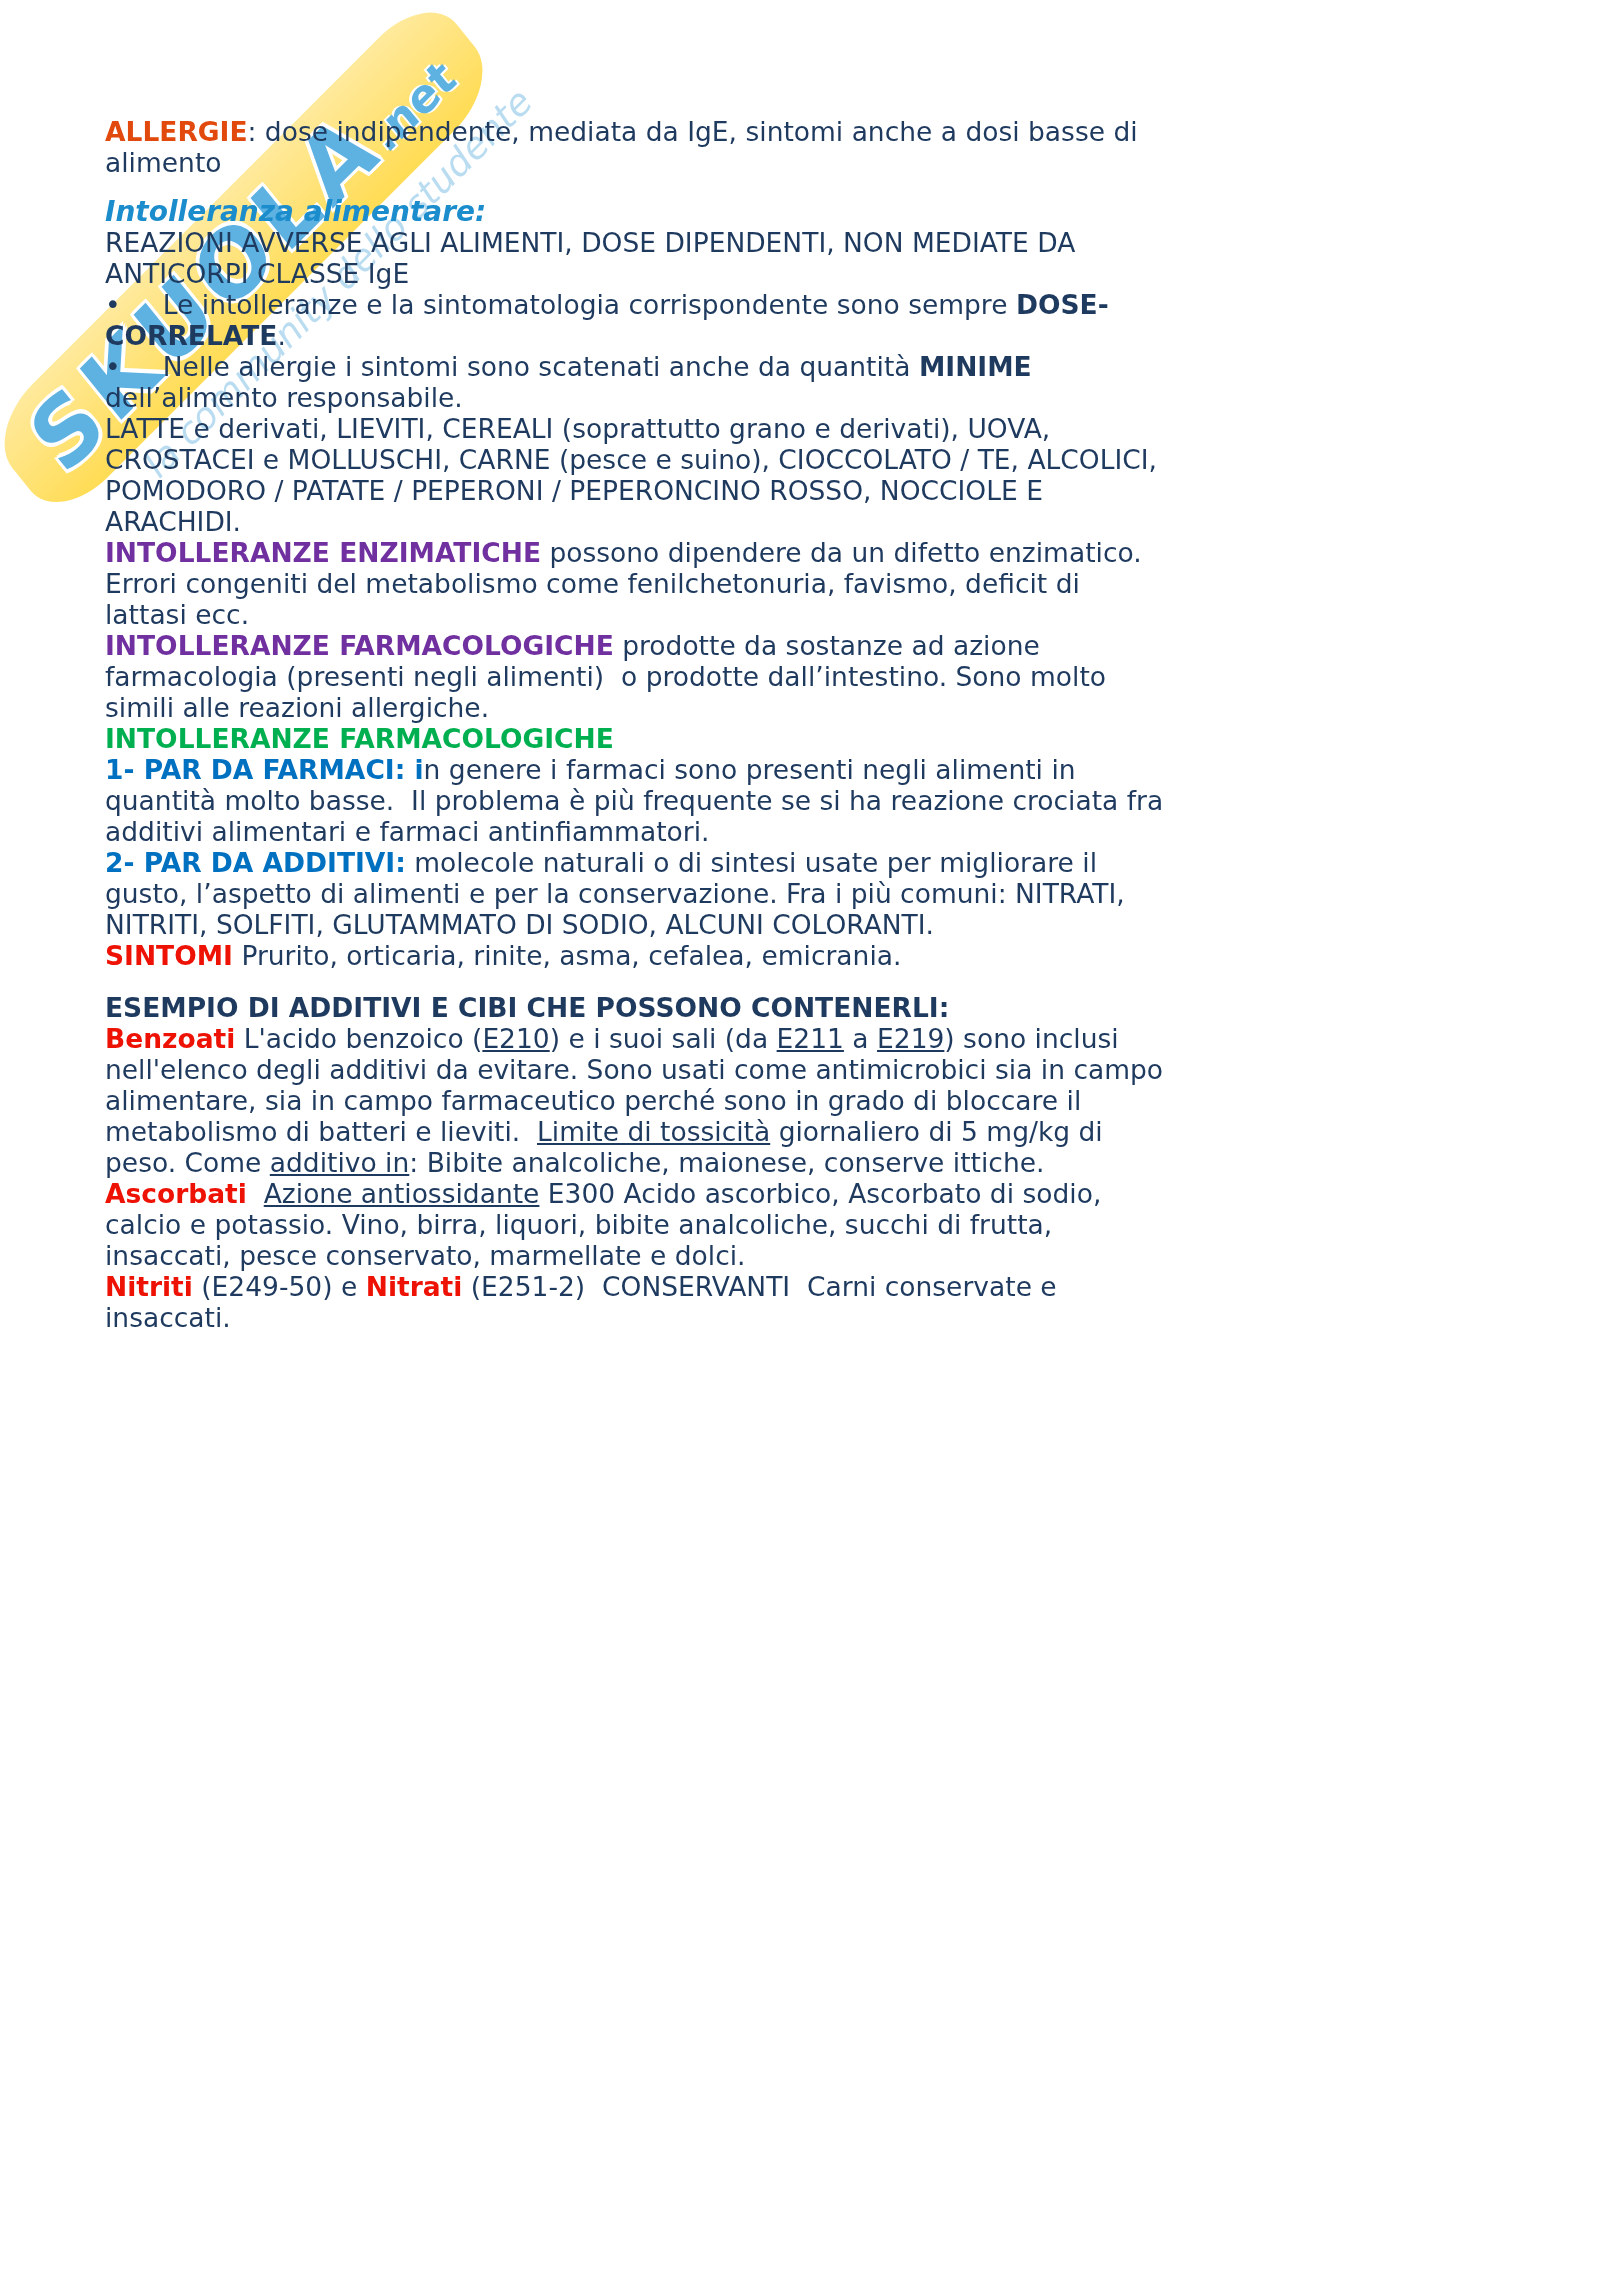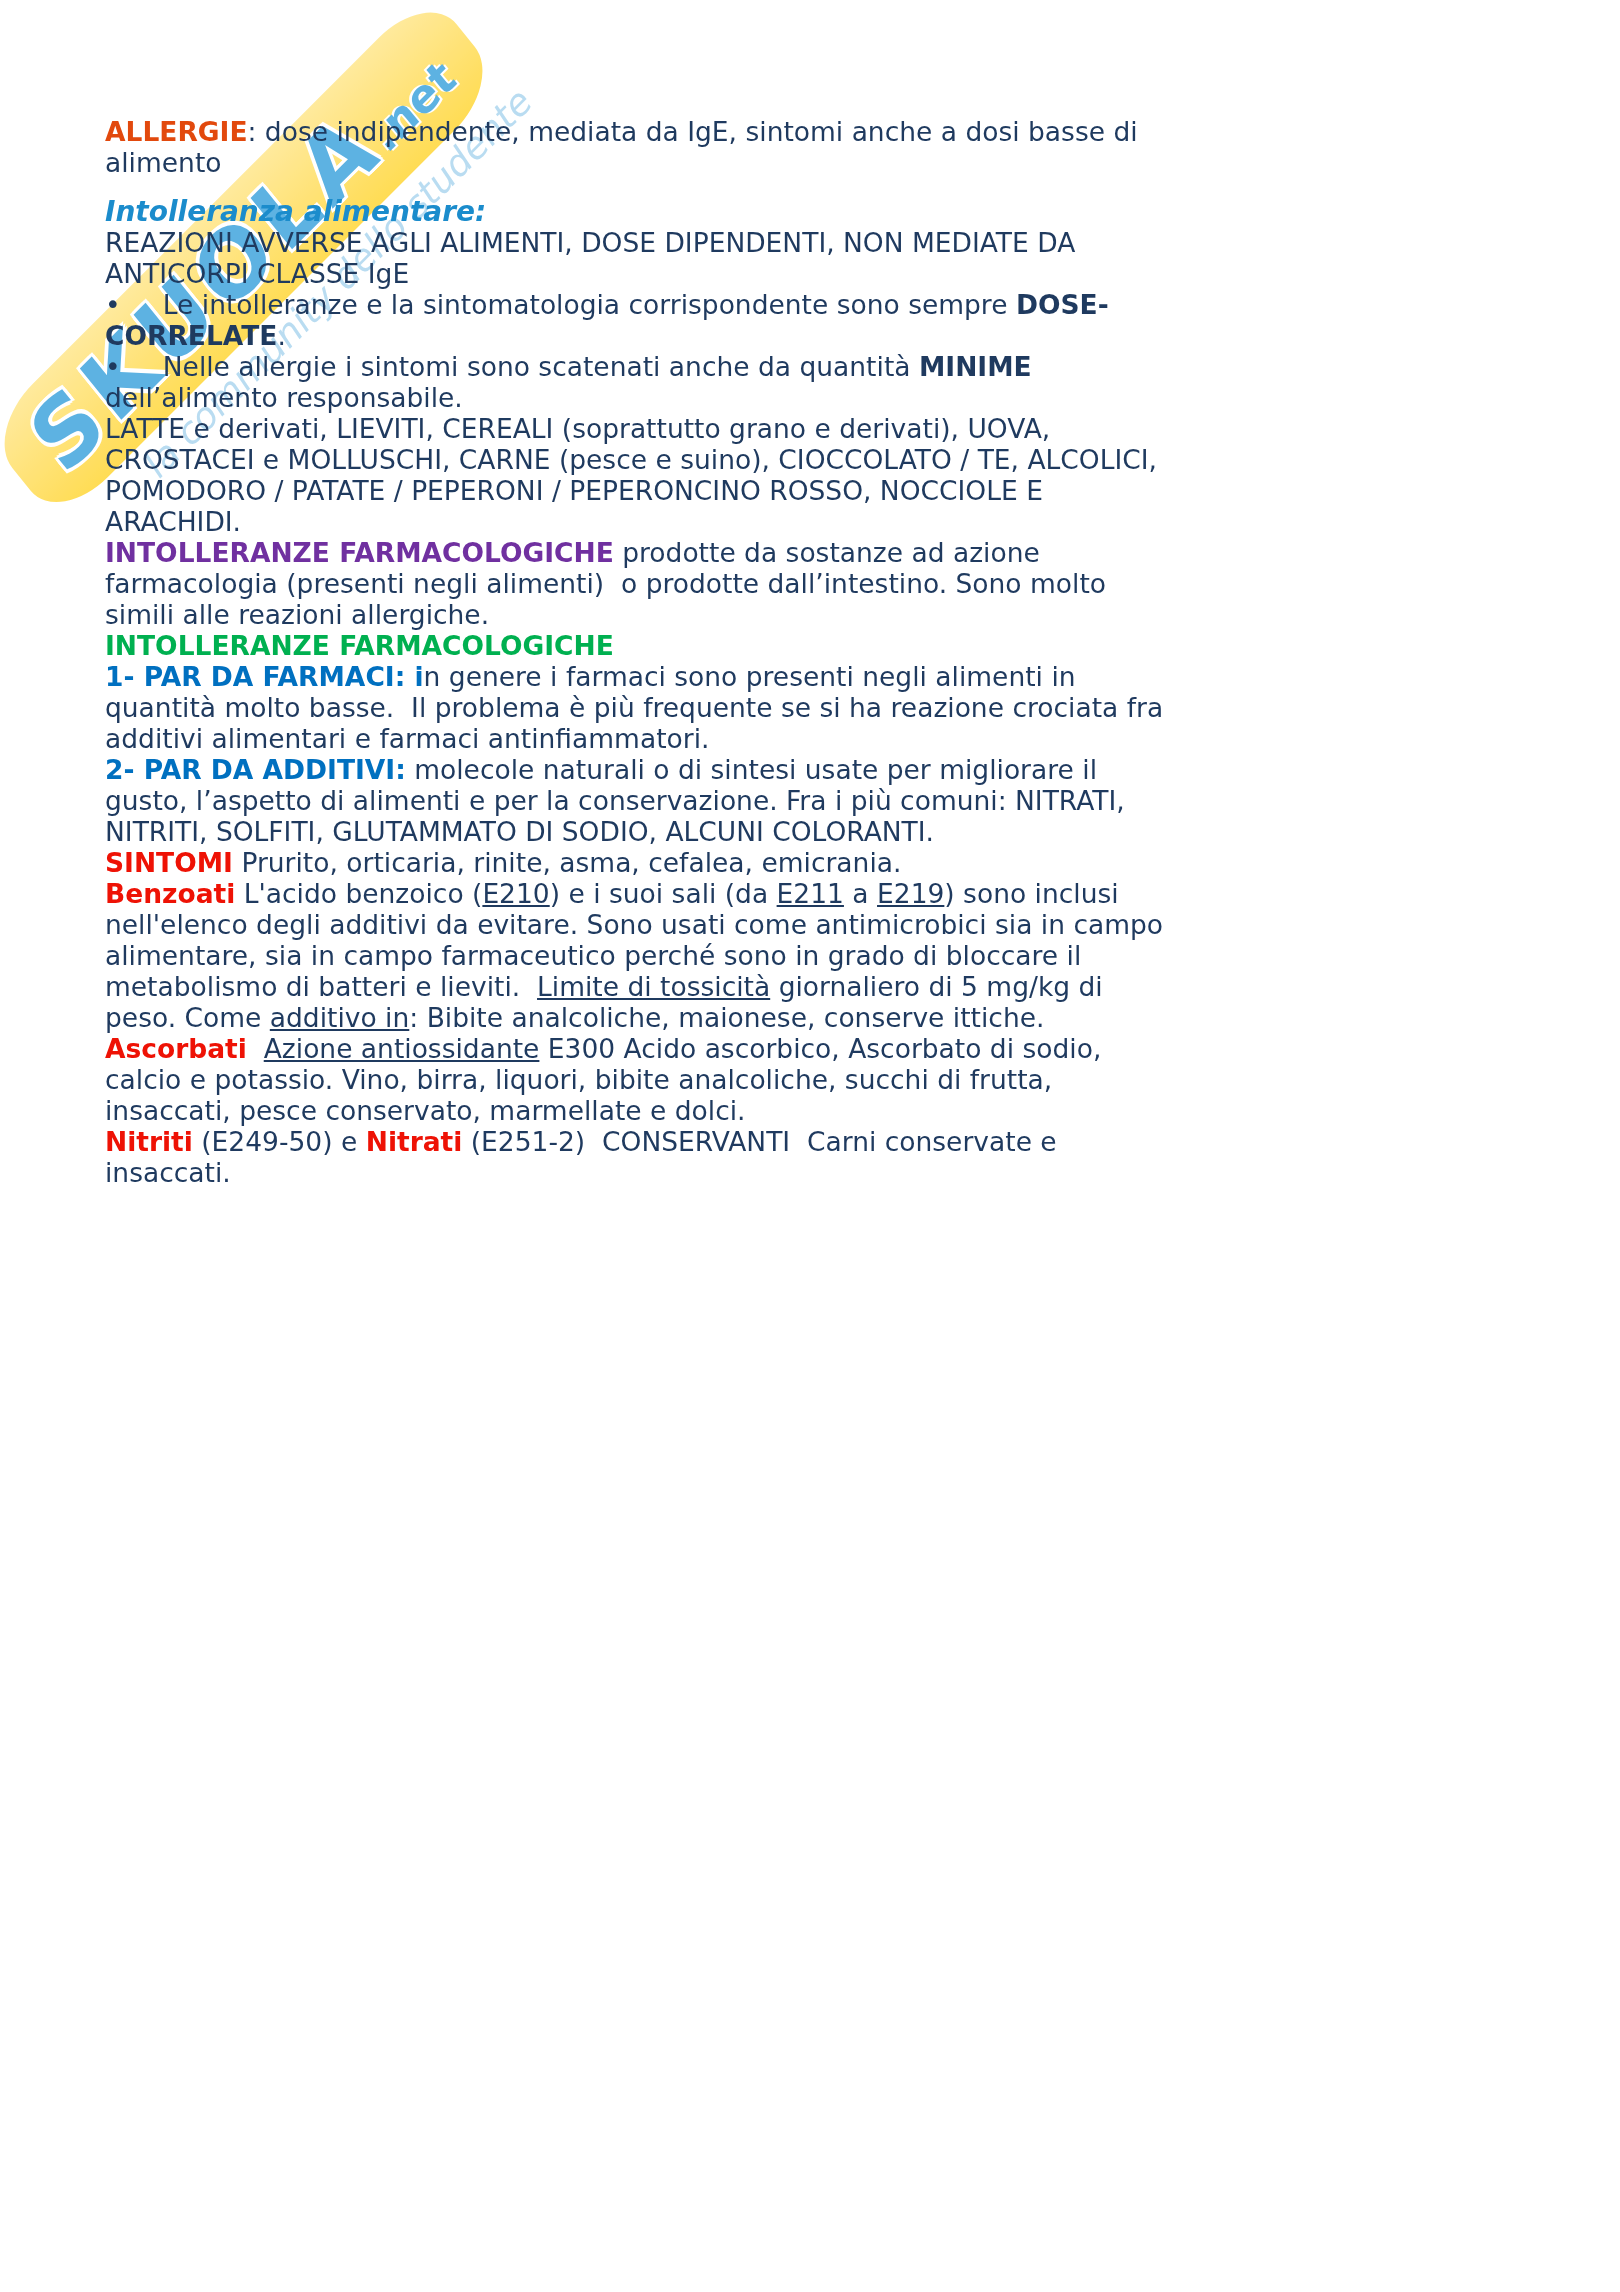--- a/index.html
+++ b/index.html
@@ -118,31 +118,35 @@
       <p class="block"><span class="s-body">REAZIONI AVVERSE AGLI ALIMENTI, DOSE DIPENDENTI, NON MEDIATE DA
 ANTICORPI CLASSE IgE</span></p>
       <p class="block"><span class="s-body">•&nbsp;&nbsp;&nbsp;&nbsp;&nbsp;Le intolleranze e la sintomatologia corrispondente sono sempre </span><span class="s-navyb">DOSE-
 CORRELATE</span><span class="s-body">.</span></p>
       <p class="block"><span class="s-body">•&nbsp;&nbsp;&nbsp;&nbsp;&nbsp;Nelle allergie i sintomi sono scatenati anche da quantità </span><span class="s-navyb">MINIME</span><span class="s-body">
 dell’alimento responsabile.</span></p>
       <p class="block"><span class="s-body">LATTE e derivati, LIEVITI, CEREALI (soprattutto grano e derivati), UOVA,
 CROSTACEI e MOLLUSCHI, CARNE (pesce e suino), CIOCCOLATO / TE, ALCOLICI,
 POMODORO / PATATE / PEPERONI / PEPERONCINO ROSSO, NOCCIOLE E
 ARACHIDI.</span></p>
+      <p class="block"><span class="s-purpleb">INTOLLERANZE ENZIMATICHE</span><span class="s-body"> possono dipendere da un difetto enzimatico.
+Errori congeniti del metabolismo come fenilchetonuria, favismo, deficit di
+lattasi ecc.</span></p>
       <p class="block"><span class="s-purpleb">INTOLLERANZE FARMACOLOGICHE</span><span class="s-body"> prodotte da sostanze ad azione
 farmacologia (presenti negli alimenti)  o prodotte dall’intestino. Sono molto
 simili alle reazioni allergiche.</span></p>
       <p class="block"><span class="s-greenb">INTOLLERANZE FARMACOLOGICHE</span></p>
       <p class="block"><span class="s-blueb">1- PAR DA FARMACI: i</span><span class="s-body">n genere i farmaci sono presenti negli alimenti in
 quantità molto basse.  Il problema è più frequente se si ha reazione crociata fra
 additivi alimentari e farmaci antinfiammatori.</span></p>
       <p class="block"><span class="s-blueb">2- PAR DA ADDITIVI:</span><span class="s-body"> molecole naturali o di sintesi usate per migliorare il
 gusto, l’aspetto di alimenti e per la conservazione. Fra i più comuni: NITRATI,
 NITRITI, SOLFITI, GLUTAMMATO DI SODIO, ALCUNI COLORANTI.</span></p>
       <p class="block"><span class="s-red2bu">SINTOMI</span><span class="s-body"> Prurito, orticaria, rinite, asma, cefalea, emicrania.</span></p>
+      <p class="block gap-top-lg"><span class="s-navyb">ESEMPIO DI ADDITIVI E CIBI CHE POSSONO CONTENERLI:</span></p>
       <p class="block"><span class="s-red2bu">Benzoati</span><span class="s-body"> L'acido benzoico (</span><span class="s-bodyu">E210</span><span class="s-body">) e i suoi sali (da </span><span class="s-bodyu">E211</span><span class="s-body"> a </span><span class="s-bodyu">E219</span><span class="s-body">) sono inclusi
 nell'elenco degli additivi da evitare. Sono usati come antimicrobici sia in campo
 alimentare, sia in campo farmaceutico perché sono in grado di bloccare il
 metabolismo di batteri e lieviti.  </span><span class="s-bodyu">Limite di tossicità</span><span class="s-body"> giornaliero di 5 mg/kg di
 peso. Come </span><span class="s-bodyu">additivo in</span><span class="s-body">: Bibite analcoliche, maionese, conserve ittiche.</span></p>
       <p class="block"><span class="s-red2bu">Ascorbati</span><span class="s-body">  </span><span class="s-bodyu">Azione antiossidante</span><span class="s-body"> E300 Acido ascorbico, Ascorbato di sodio,
 calcio e potassio. Vino, birra, liquori, bibite analcoliche, succhi di frutta,
 insaccati, pesce conservato, marmellate e dolci.</span></p>
       <p class="block"><span class="s-red2bu">Nitriti</span><span class="s-body"> (E249-50) e </span><span class="s-red2bu">Nitrati</span><span class="s-body"> (E251-2)  CONSERVANTI  Carni conservate e
 insaccati.</span></p>

